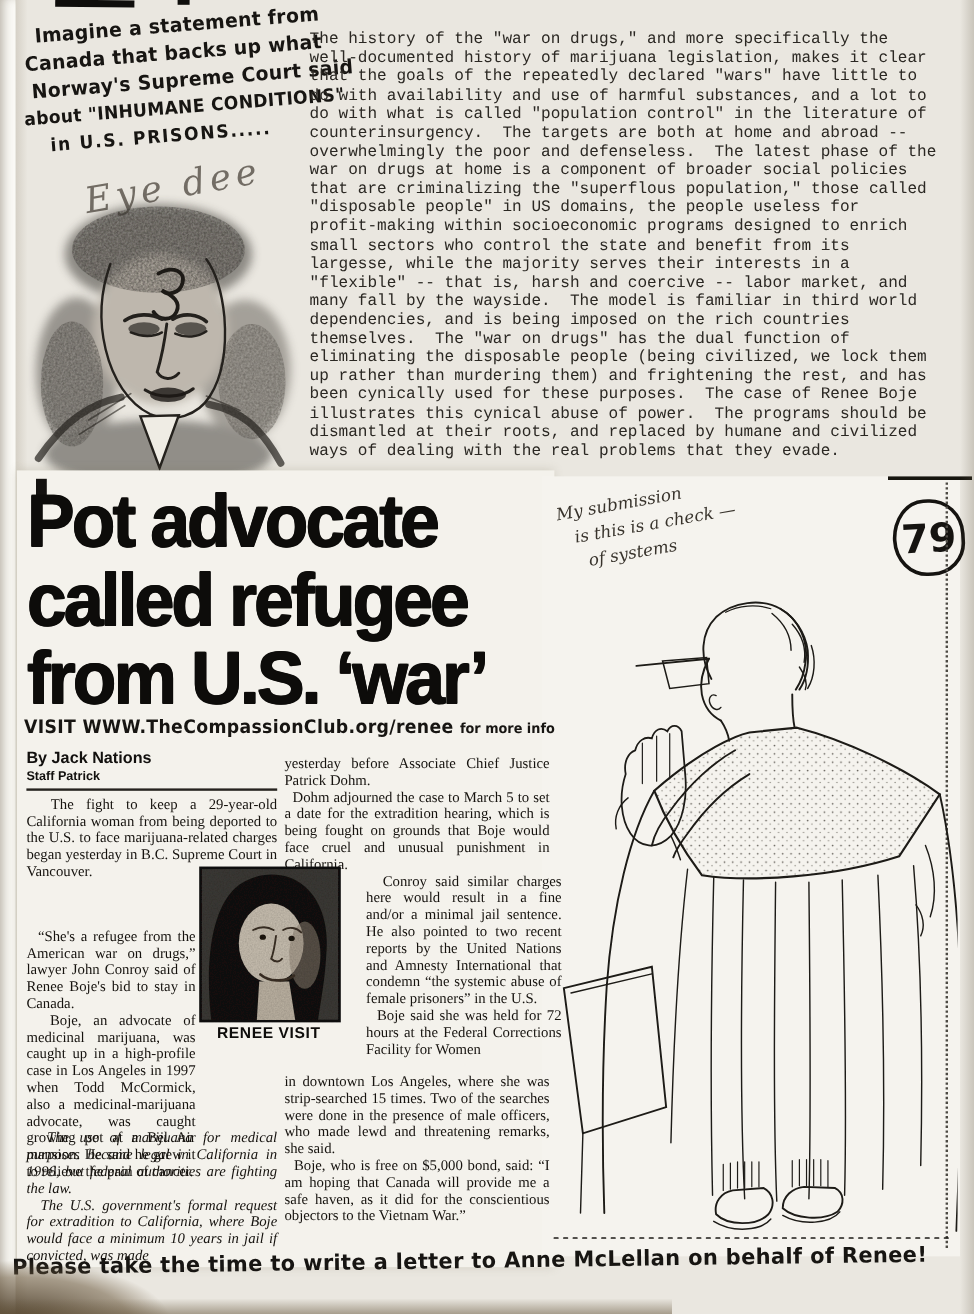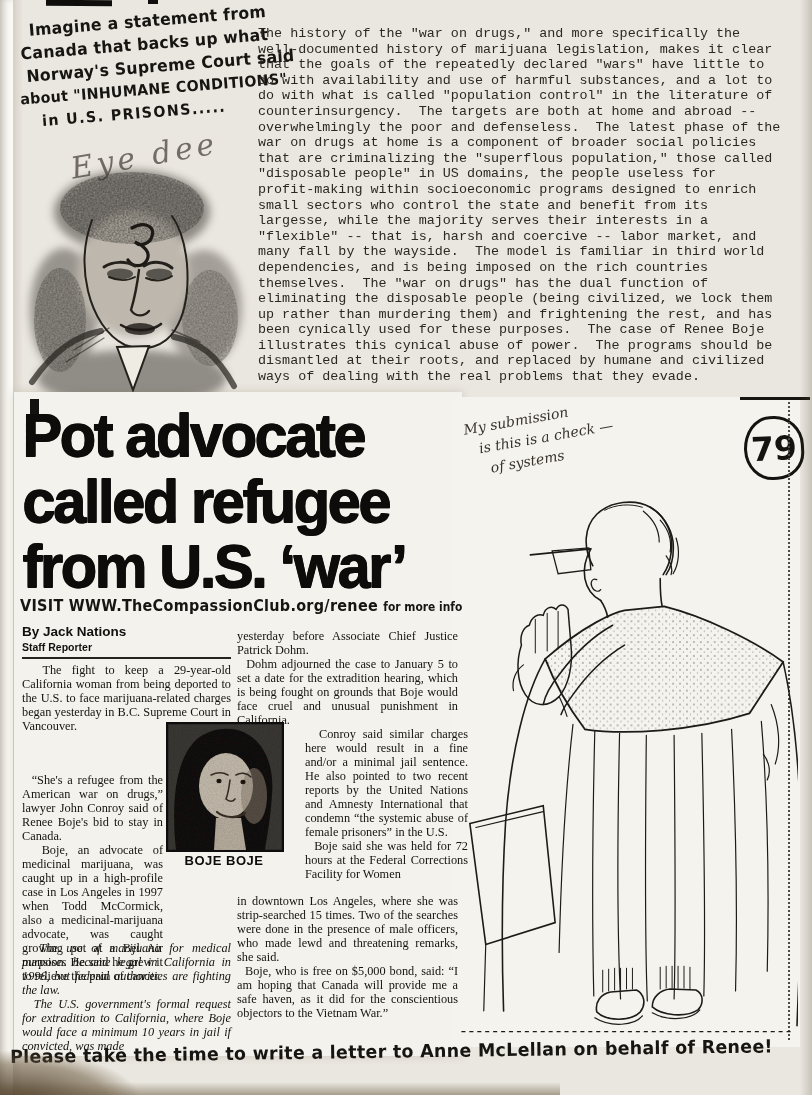--- a/index.html
+++ b/index.html
@@ -175,30 +175,30 @@
   <span>called refugee</span>
   <span>from U.S. ‘war’</span>
 </div>
 
 <div class="abs marker url-note">
   <span>VISIT WWW.TheCompassionClub.org/renee</span>
   <span class="suffix">for more info</span>
 </div>
 
 <div class="abs byline">By Jack Nations</div>
-<div class="abs byrole">Staff Reporter</div>
+<div class="abs byrole">Staff Patrick</div>
 <div class="abs byrule"></div>
 
 <div class="abs news c1s1">  The fight to keep a 29-year-old California woman from being deported to the U.S. to face marijuana-related charges began yesterday in B.C. Supreme Court in Vancouver.</div>
 <div class="abs news c1s2">  “She's a refugee from the American war on drugs,” lawyer John Conroy said of Renee Boje's bid to stay in Canada.
   Boje, an advocate of medicinal marijuana, was caught up in a high-profile case in Los Angeles in 1997 when Todd McCormick, also a medicinal-marijuana advocate, was caught growing pot at a Bel Air mansion. He said he grew it to relieve the pain of cancer.</div>
 <div class="abs news c1s3">  The use of marijuana for medical purposes became legal in California in 1996, but federal authorities are fighting the law.
   The U.S. government's formal request for extradition to California, where Boje would face a minimum 10 years in jail if convicted, was made</div>
 <div class="abs news c2s1">yesterday before Associate Chief Justice Patrick Dohm.
-  Dohm adjourned the case to January 5 to set a date for the extradition hearing, which is being fought on grounds that Boje would face cruel and unusual punishment in California.</div>
+  Dohm adjourned the case to March 5 to set a date for the extradition hearing, which is being fought on grounds that Boje would face cruel and unusual punishment in California.</div>
 <div class="abs news c2s2">  Conroy said similar charges here would result in a fine and/or a minimal jail sentence. He also pointed to two recent reports by the United Nations and Amnesty International that condemn “the systemic abuse of female prisoners” in the U.S.
   Boje said she was held for 72 hours at the Federal Corrections Facility for Women</div>
 <div class="abs news c2s3">in downtown Los Angeles, where she was strip-searched 15 times. Two of the searches were done in the presence of male officers, who made lewd and threatening remarks, she said.
   Boje, who is free on $5,000 bond, said: “I am hoping that Canada will provide me a safe haven, as it did for the conscientious objectors to the Vietnam War.”</div>
 
 <div class="abs photo">
 <svg width="118" height="130" viewBox="0 0 118 130">
   <defs>
     <filter id="grain2" x="-10%" y="-10%" width="120%" height="120%">
       <feTurbulence type="fractalNoise" baseFrequency="0.8" numOctaves="2" result="n"></feTurbulence>
@@ -217,21 +217,21 @@
       <path d="M45,53 C51,50 57,50 62,53"></path>
       <path d="M70,53 C75,50 81,51 85,55"></path>
       <path d="M64,58 C63,66 62,72 60,77 C63,80 67,80 69,77"></path>
       <path d="M51,90 C58,96 71,97 79,91" stroke-width="2.2"></path>
     </g>
     <ellipse cx="53" cy="59" rx="2.6" ry="2.2" fill="#1d150c"></ellipse>
     <ellipse cx="77" cy="60" rx="2.6" ry="2.2" fill="#1d150c"></ellipse>
   </g>
 </svg>
 </div>
-<div class="abs caption">BOJE BOJE</div>
+<div class="abs caption">RENEE VISIT</div>
 
 <div class="abs page-num">79</div>
 <div class="abs edge-topline"></div>
 <div class="abs edge-dots"></div>
 
 <div class="abs cursive judge-note">
   <span>My submission</span>
   <span>is this is a check —</span>
   <span>of systems</span>
 </div>

